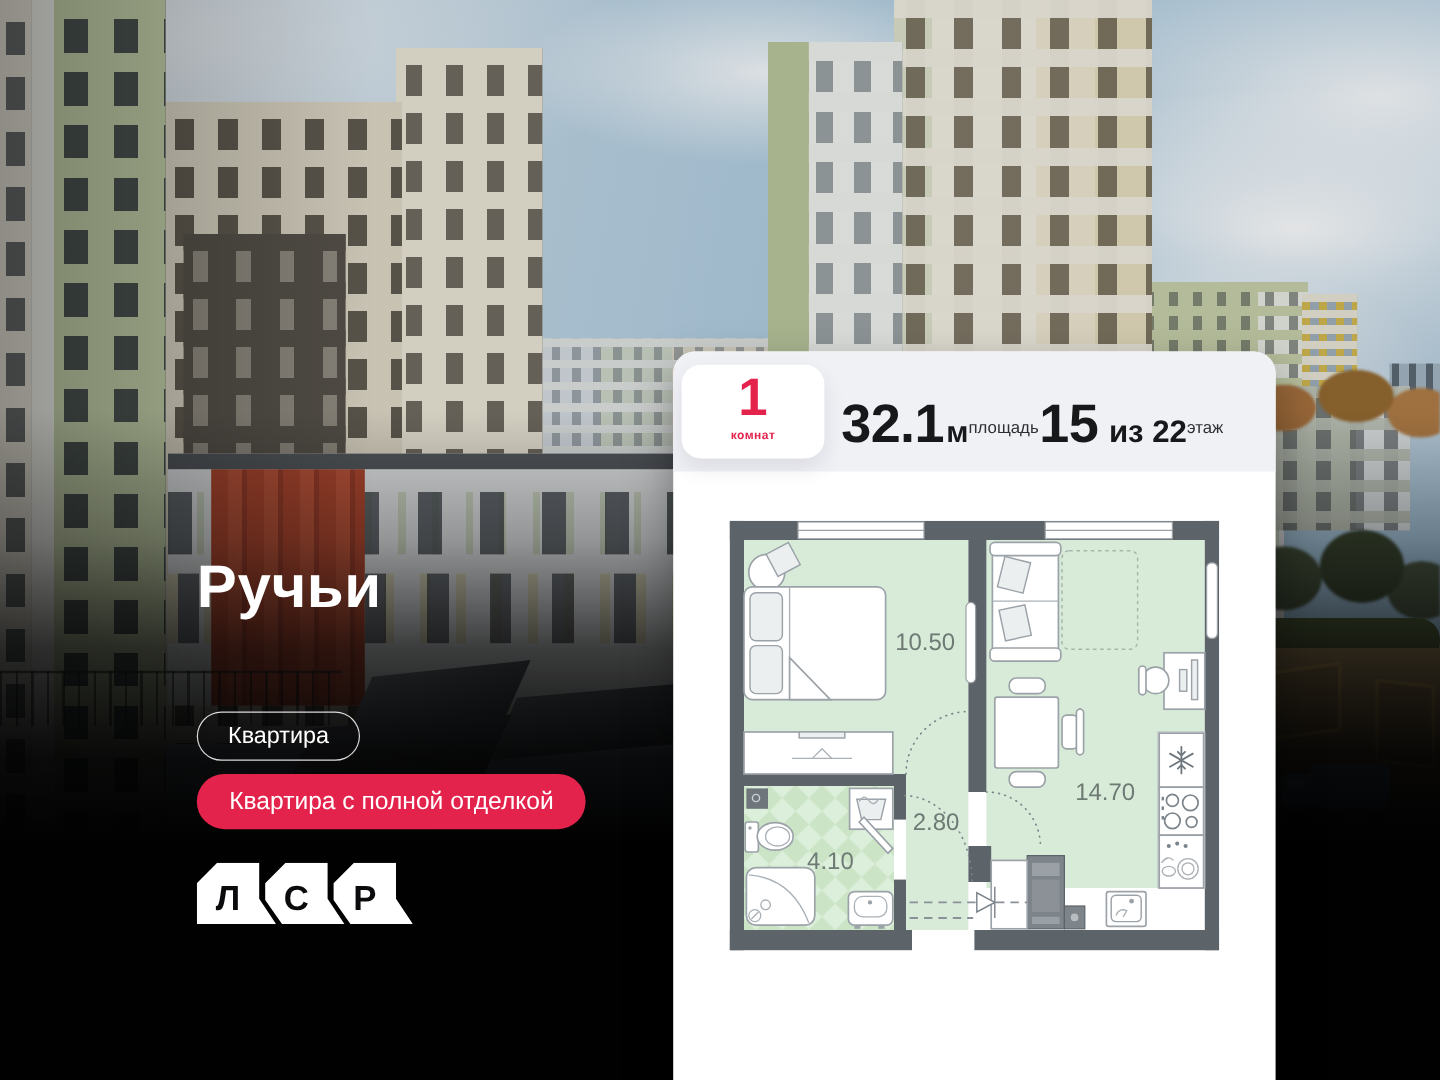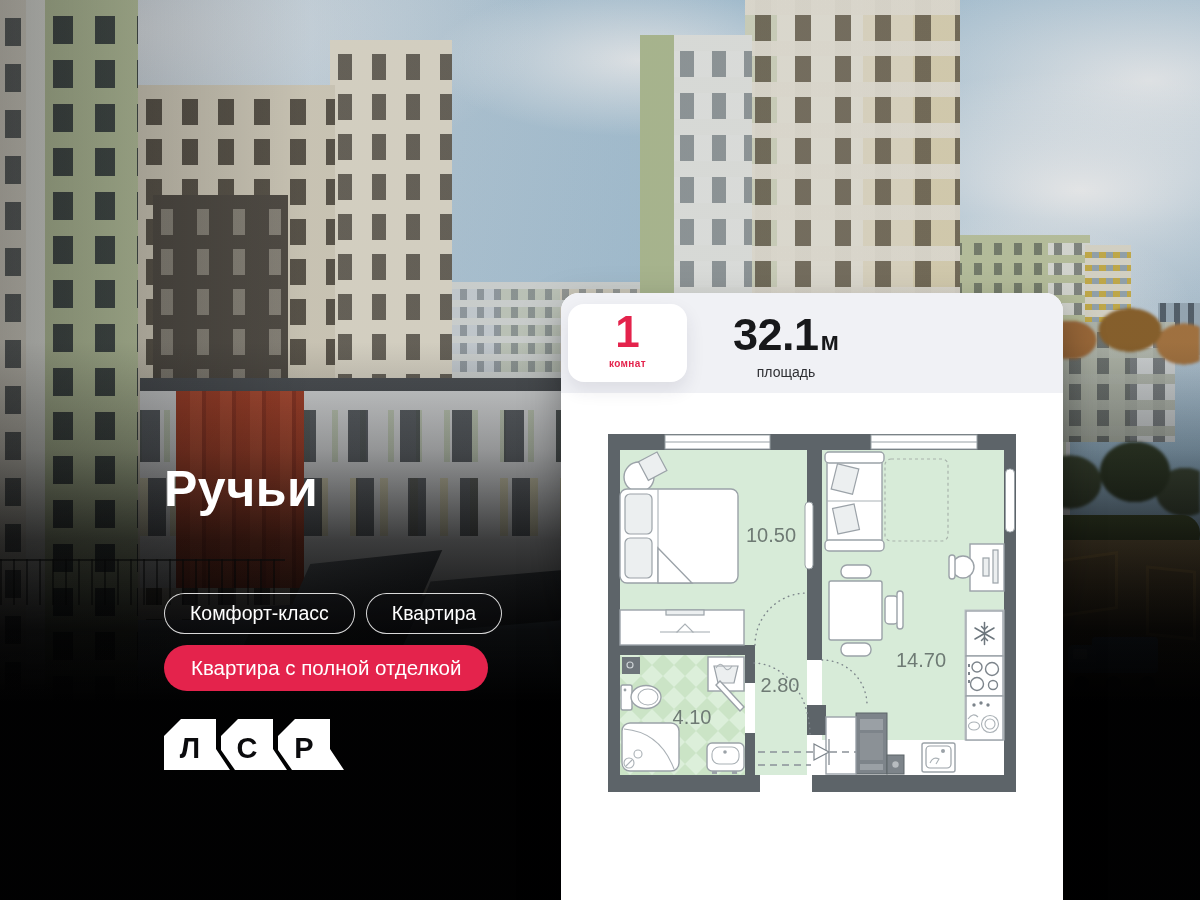--- a/index.html
+++ b/index.html
@@ -132,21 +132,21 @@
   #brand-logo text{font:800 29px "Liberation Sans","DejaVu Sans",sans-serif;fill:#0b0b0d;text-anchor:middle;}
 
   
   #panel{position:absolute;left:561px;top:293px;width:502px;height:607px;background:#fff;
          border-radius:18px 18px 0 0;box-shadow:0 18px 40px rgba(0,0,0,.35);}
   #stats-strip{position:absolute;left:0;top:0;width:502px;height:100px;background:var(--panel-strip,#f0f1f5);border-radius:18px 18px 0 0;}
   #rooms-card{position:absolute;left:7px;top:11px;width:119px;height:78px;background:#fff;border-radius:16px;
          box-shadow:0 8px 18px rgba(40,40,70,.10);display:flex;flex-direction:column;align-items:center;}
   #rooms-card .val{margin-top:6px;font-size:44px;line-height:1;font-weight:700;color:var(--accent,#e4234c);}
   #rooms-card .lab{margin-top:4px;font-size:10px;font-weight:700;letter-spacing:.4px;color:var(--accent,#e4234c);}
-  .stat{position:absolute;top:0;height:100px;display:flex;flex-direction:column;align-items:center;padding-top:19px;}
+  .stat{position:absolute;top:0;height:100px;display:flex;flex-direction:row;align-items:center;padding-top:19px;}
   #stat-area{left:140px;width:170px;}
   #stat-floor{left:305px;width:170px;}
   .stat .vrow{display:flex;align-items:baseline;line-height:1;}
   .stat .big{font-size:45px;font-weight:700;color:#17181a;letter-spacing:-.5px;}
   .stat .unit{font-size:25px;font-weight:600;color:#17181a;margin-left:2px;}
   .stat .of{font-size:26px;font-weight:600;color:#17181a;margin-left:9px;}
   .stat .lab{margin-top:7px;font-size:14px;font-weight:500;color:#2e2f33;}
 
   
   #floorplan{position:absolute;left:47px;top:141px;}
@@ -229,21 +229,20 @@
       <div class="canopy" id="can1"></div>
         <div class="canopy" id="can2"></div>
         <div class="canopy" id="can3"></div>
     </div>
   </div>
   <div id="shade"></div>
 
   <h1 id="page-title">Ручьи</h1>
 
   <div id="badge-row">
-    <span class="chip">Комфорт-класс</span>
     <span class="chip">Квартира</span>
   </div>
 
   <span id="promo-badge">Квартира с полной отделкой</span>
 
   <svg id="brand-logo" width="180" height="51" viewBox="0 0 180 51">
     <g>
       <path d="M17 0 H52 V30 L66 51 H0 V17 Z"></path>
       <text x="26" y="39">Л</text>
     </g>
@@ -263,20 +262,27 @@
         <div class="val">1</div>
         <div class="lab">комнат</div>
       </div>
       <div class="stat" id="stat-area">
         <div class="vrow">
           <span class="big">32.1</span>
             <span class="unit">м</span>
         </div>
         <div class="lab">площадь</div>
       </div>
+      <div class="stat" id="stat-floor">
+        <div class="vrow">
+          <span class="big">15</span>
+            <span class="of">из 22</span>
+        </div>
+        <div class="lab">этаж</div>
+      </div>
     </div>
 
     <svg id="floorplan" width="408" height="358" viewBox="0 0 408 358">
       <defs>
         <pattern id="tilePat" width="22" height="22" patternUnits="userSpaceOnUse">
           <rect width="22" height="22" fill="#dcefda"></rect>
           <path d="M11 0 L22 11 L11 22 L0 11 Z" fill="#cbe4c6"></path>
         </pattern>
       </defs>
 

